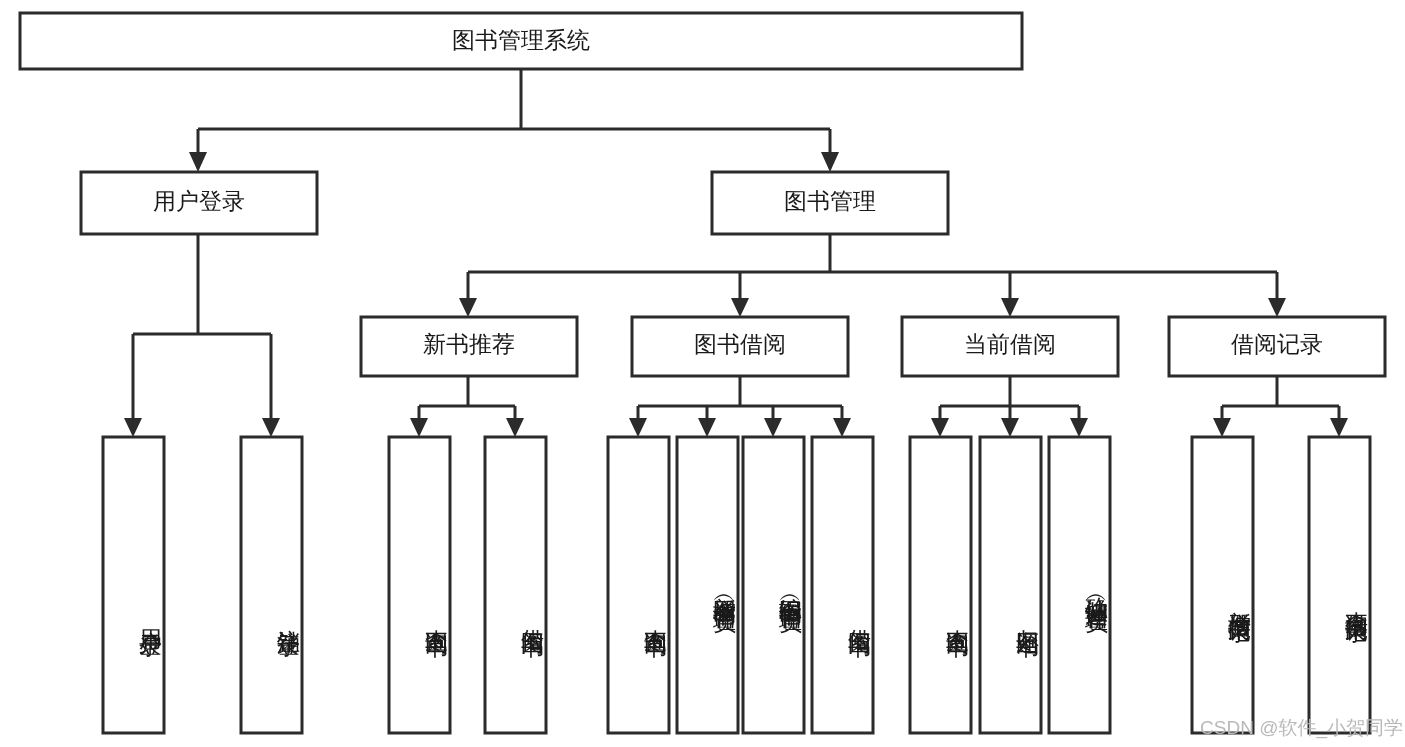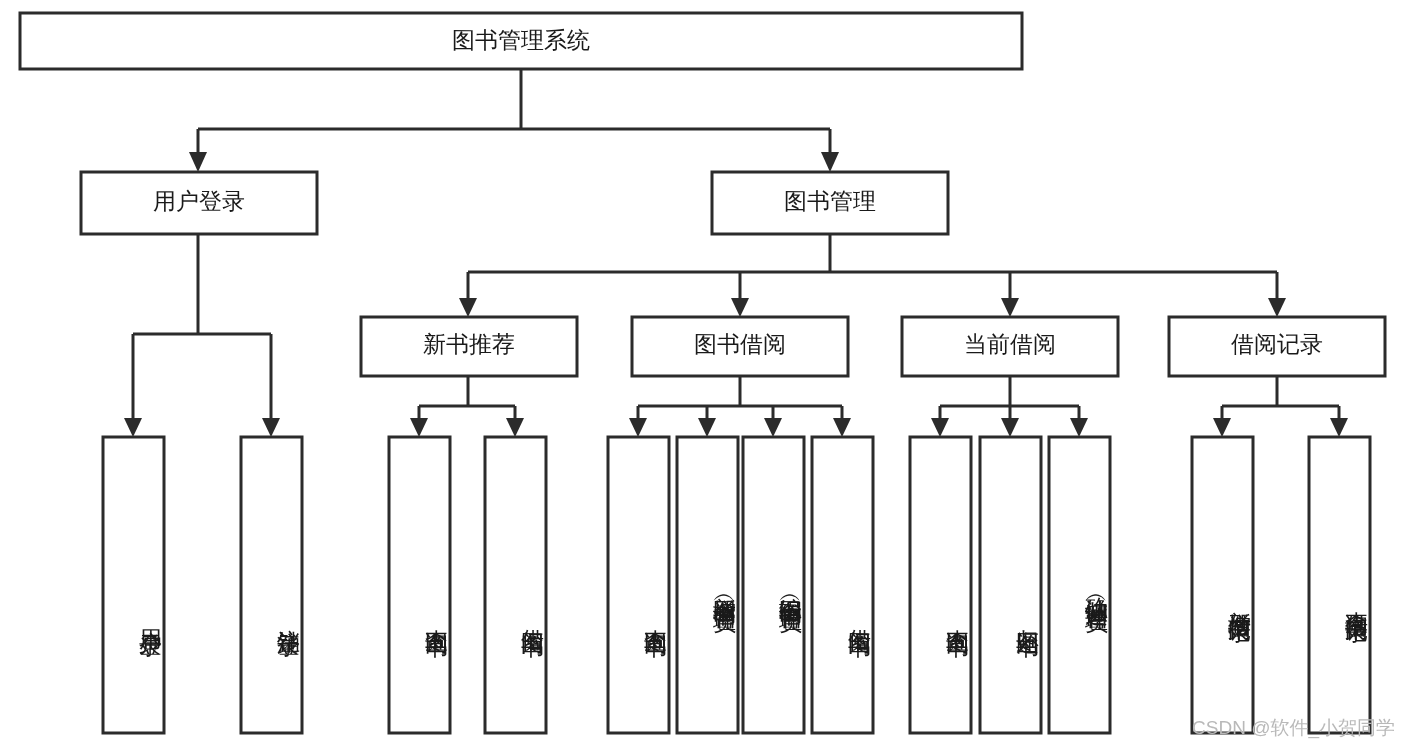--- a/index.html
+++ b/index.html
@@ -58,21 +58,21 @@
     color: #1a1a1a;
     letter-spacing: 2px;
     white-space: nowrap;
     display: flex;
     align-items: flex-start;
     justify-content: center;
     pointer-events: none;
   }
   .watermark {
     position: absolute;
-    right: 10px;
+    right: 2px;
     bottom: 6px;
     font-family: "Liberation Sans", "DejaVu Sans", sans-serif;
     font-size: 19px;
     color: #b9b9b9;
     white-space: nowrap;
     user-select: none;
   }
 </style>
 </head>
 <body>

